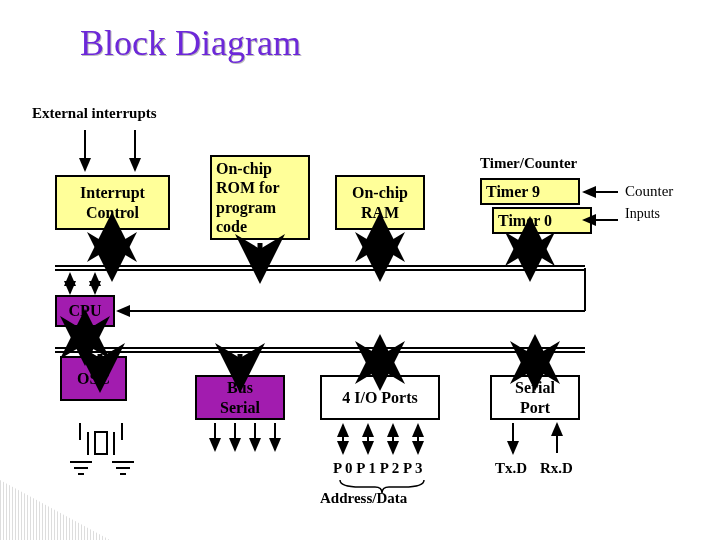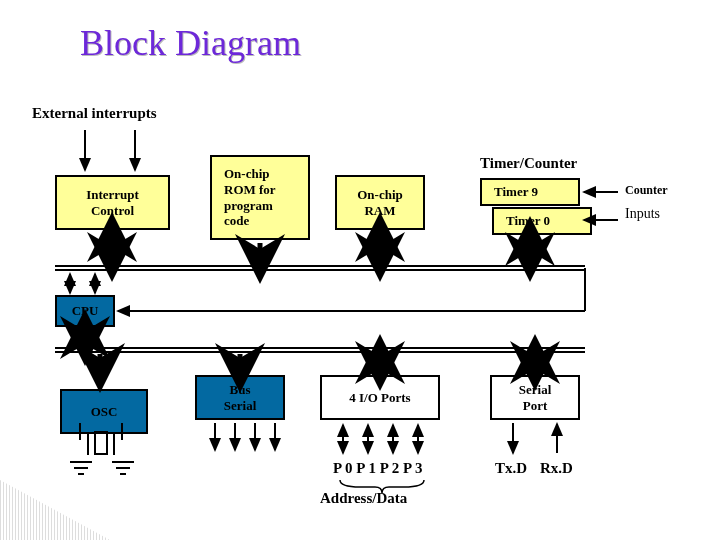--- a/index.html
+++ b/index.html
@@ -1,21 +1,21 @@
 <!DOCTYPE html>
 <html><head>
 <meta charset="utf-8">
 <style>
   html,body{margin:0;padding:0;width:720px;height:540px;font-family:"Times New Roman",serif;background:#fff;color:#000}
   .title{font-size:36px;color:#6d28d9;position:absolute;left:80px;top:22px;text-shadow:1px 1px 0 #bbb}
   .label{position:absolute;font-size:15px;font-weight:bold}
   .small{position:absolute;font-size:15px;font-weight:bold;text-align:center}
-  .box{position:absolute;border:2px solid #000;display:flex;align-items:center;justify-content:center;text-align:center;font-weight:bold;font-size:13px;line-height:1.2;padding:12px;box-sizing:border-box}
+  .box{position:absolute;border:2px solid #000;display:flex;align-items:center;justify-content:center;text-align:center;font-weight:bold;font-size:16px;line-height:1.2;padding:4px;box-sizing:border-box}
   .yellow{background:#ffff99}
-  .purple{background:#0369a1}
+  .purple{background:#a21caf}
   .white{background:#fff}
   svg{position:absolute;top:0;left:0}
   .stripes{position:absolute;left:0;bottom:0;width:110px;height:60px;background:repeating-linear-gradient(90deg,#ddd 0,#ddd 1px,transparent 1px,transparent 3px);clip-path:polygon(0 100%,100% 100%,0 0)}
 </style>
 </head>
 <body>
 
 <div class="stripes"></div>
 
 <div class="title">Block Diagram</div>
@@ -28,26 +28,26 @@
 ROM for
 program
 code</div>
 <div class="box yellow" style="left:335px;top:175px;width:90px;height:55px;white-space:pre-line">On-chip
 RAM</div>
 
 <div class="small" style="left:480px;top:155px">Timer/Counter</div>
 <div class="box yellow" style="left:480px;top:178px;width:100px;height:27px;justify-content:flex-start">Timer 9</div>
 <div class="box yellow" style="left:492px;top:207px;width:100px;height:27px;justify-content:flex-start">Timer 0</div>
 
-<div class="label" style="left:625px;top:183px;font-weight:bold;font-size:12px">Counter</div>
+<div class="label" style="left:625px;top:183px;font-weight:normal;font-size:15px">Counter</div>
 <div class="label" style="left:625px;top:206px;font-weight:normal;font-size:14px">Inputs</div>
 
 <div class="box purple" style="left:55px;top:295px;width:60px;height:32px">CPU</div>
 
-<div class="box purple" style="left:60px;top:389px;width:88px;height:45px">OSC</div>
+<div class="box purple" style="left:60px;top:356px;width:67px;height:45px">OSC</div>
 <div class="box purple" style="left:195px;top:375px;width:90px;height:45px;white-space:pre-line">Bus
 Serial</div>
 <div class="box white" style="left:320px;top:375px;width:120px;height:45px">4 I/O Ports</div>
 <div class="box white" style="left:490px;top:375px;width:90px;height:45px;white-space:pre-line">Serial
 Port</div>
 
 <div class="small" style="left:333px;top:460px">P 0 P 1 P 2 P 3</div>
 <div class="small" style="left:320px;top:490px">Address/Data</div>
 <div class="small" style="left:495px;top:460px">Tx.D</div>
 <div class="small" style="left:540px;top:460px">Rx.D</div>

